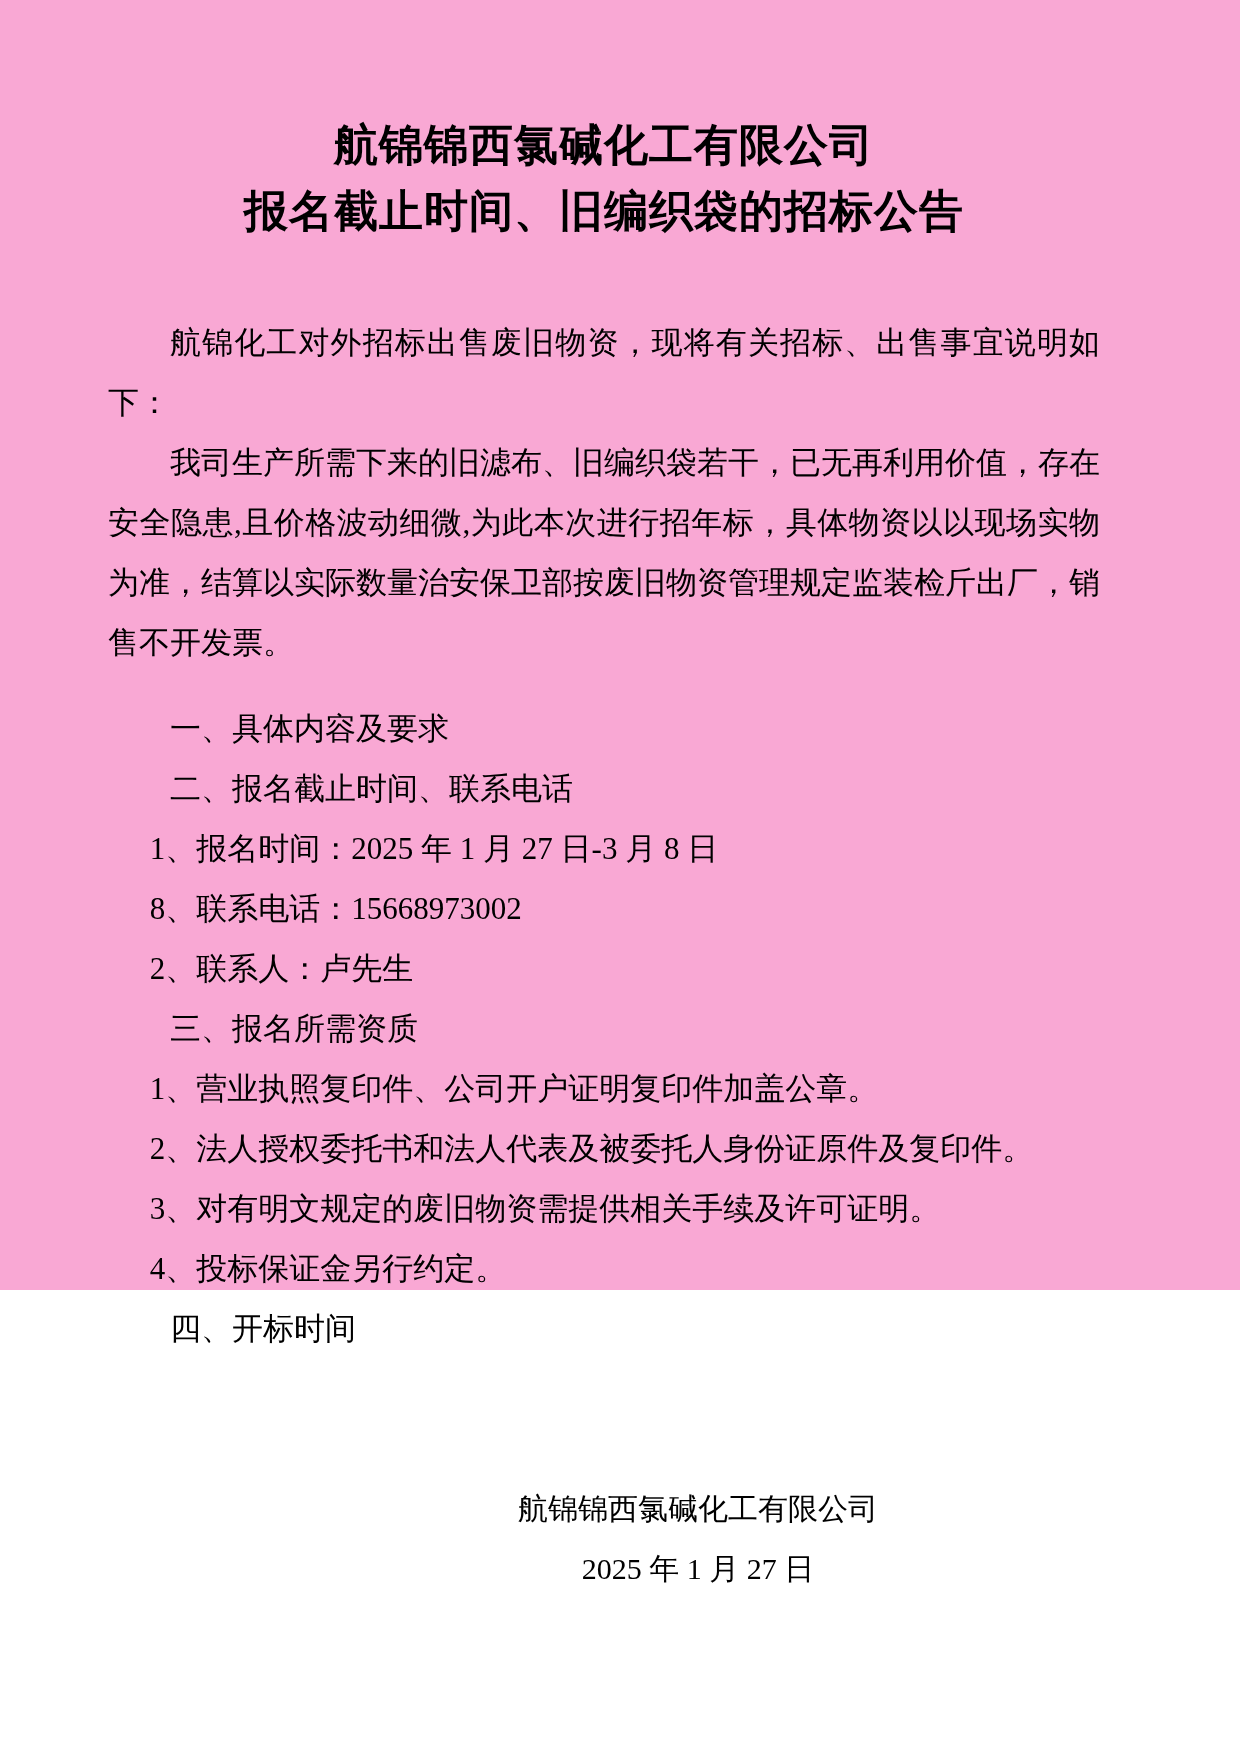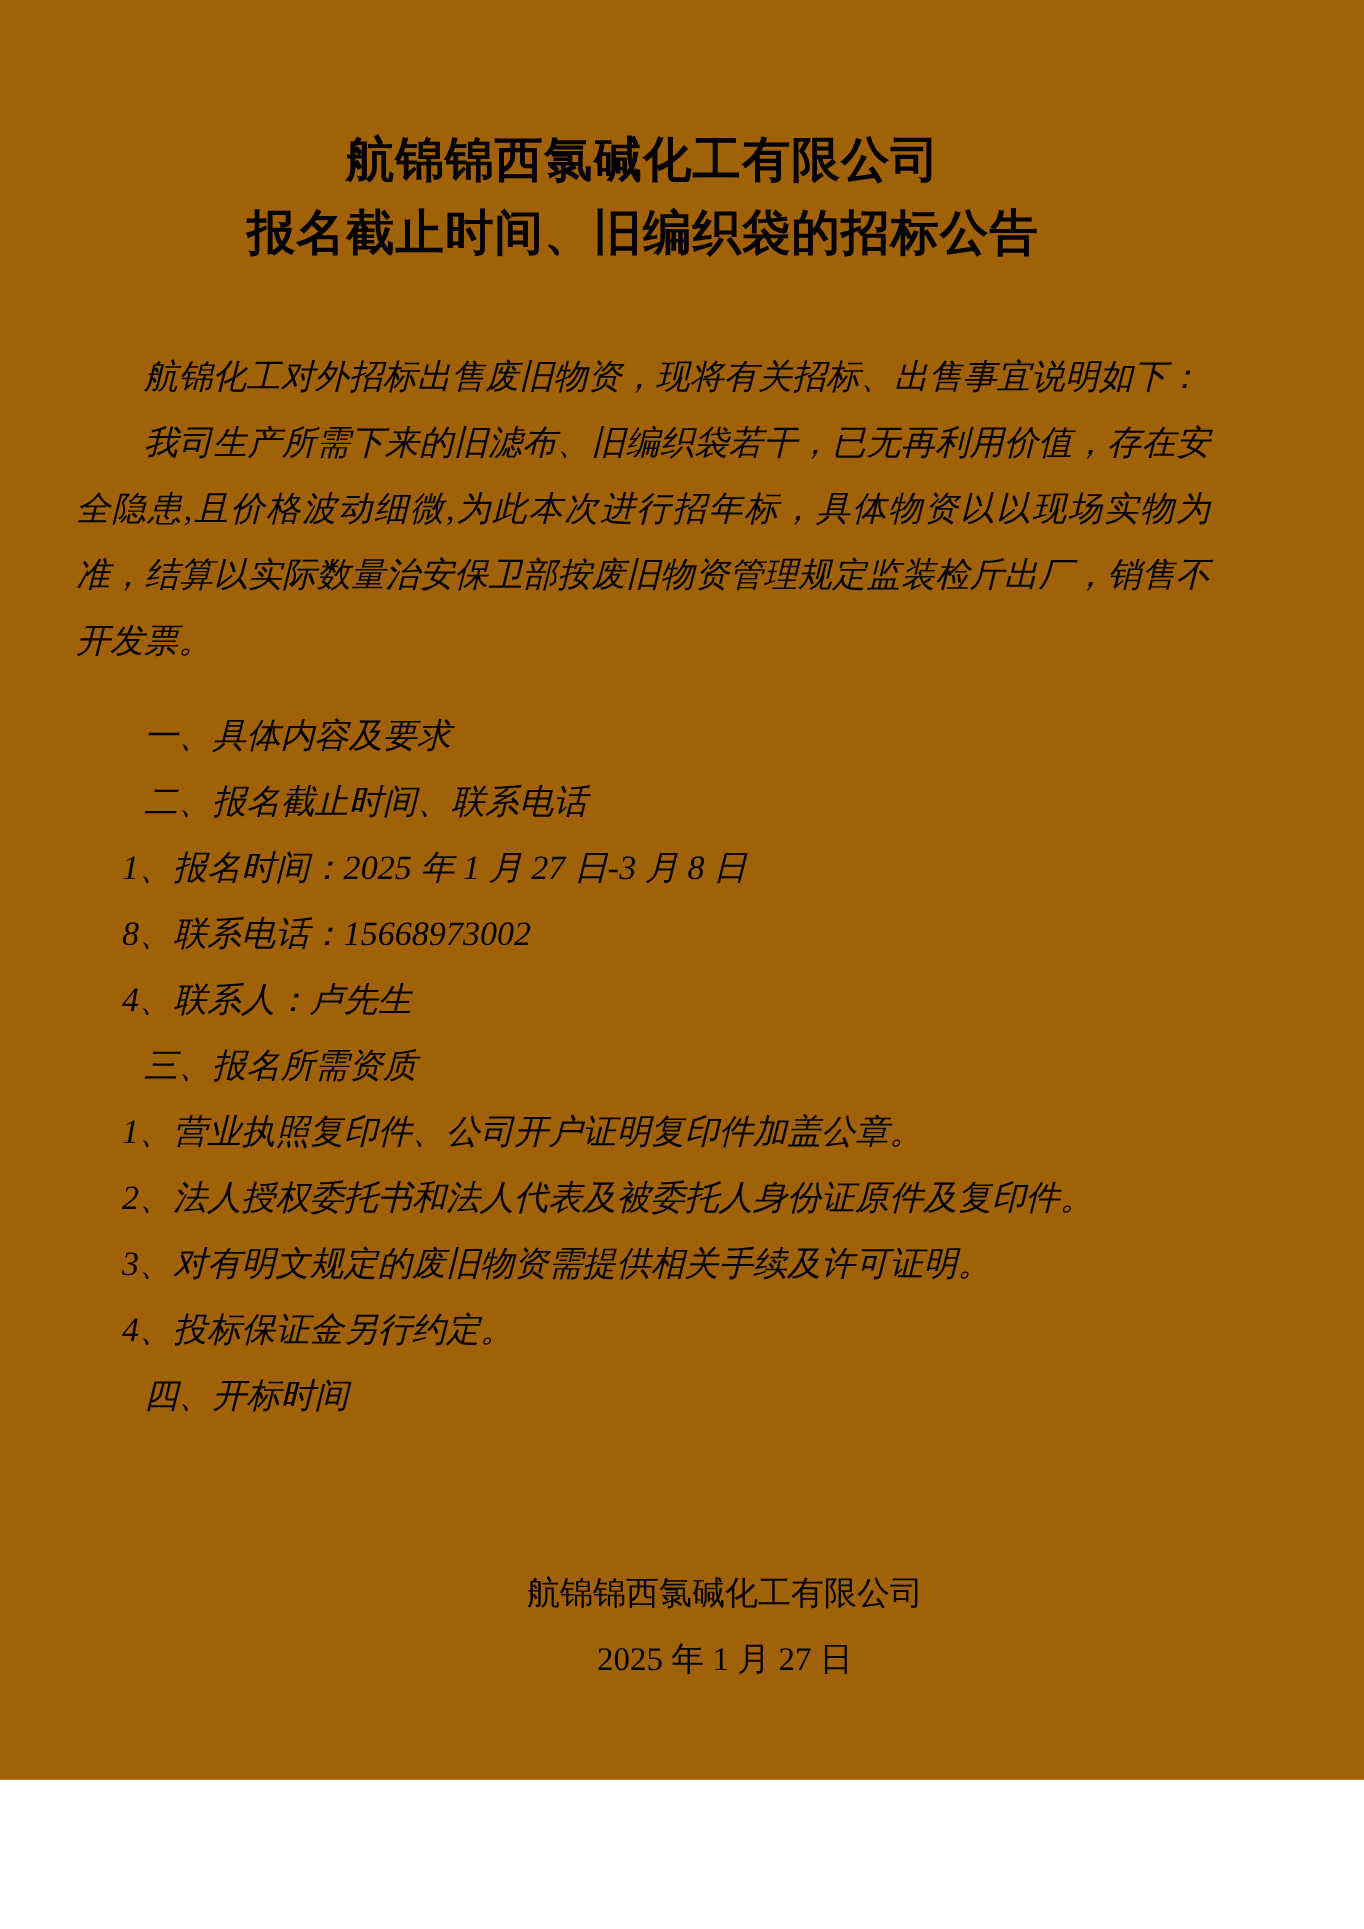--- a/index.html
+++ b/index.html
@@ -7,43 +7,42 @@
     width: 1240px;
     height: 1754px;
     background: #ffffff;
     color: #000000;
     font-family: "Liberation Serif", "DejaVu Serif", serif;
     overflow: hidden;
   }
   .page {
     box-sizing: border-box;
     width: 1240px;
-    height: 1618px;
-    padding: 113px 140px 0 69px;
-    background: #a16207;
+    height: 1290px;
+    padding: 113px 140px 0 108px;
+    background: #f9a8d4;
   }
   .title {
     margin: 0;
     font-size: 44px;
     font-weight: bold;
     line-height: 66px;
     text-align: center;
     letter-spacing: 1px;
   }
   .title-line { display: block; white-space: nowrap; }
   .doc-body {
     margin-top: 68px;
     font-size: 31px;
     line-height: 60px;
   }
   .para {
     margin: 0;
     text-indent: 2em;
     text-align: justify;
-    font-style: italic;
   }
   .para.item { text-indent: 1.35em; }
   .para.last-line { text-indent: 1.75em; }
   .para.gap-after { margin-bottom: 26px; }
   .signature {
     margin-top: 120px;
     margin-left: 350px;
     width: 480px;
     text-align: center;
     font-size: 30px;
@@ -61,21 +60,21 @@
     <span class="title-line">报名截止时间、旧编织袋的招标公告</span>
   </h1>
 
   <div class="doc-body">
     <p class="para">航锦化工对外招标出售废旧物资，现将有关招标、出售事宜说明如下：</p>
     <p class="para gap-after">我司生产所需下来的旧滤布、旧编织袋若干，已无再利用价值，存在安全隐患,且价格波动细微,为此本次进行招年标，具体物资以以现场实物为准，结算以实际数量治安保卫部按废旧物资管理规定监装检斤出厂，销售不开发票。</p>
     <p class="para">一、具体内容及要求</p>
     <p class="para">二、报名截止时间、联系电话</p>
     <p class="para item">1、报名时间：2025 年 1 月 27 日-3 月 8 日</p>
     <p class="para item">8、联系电话：15668973002</p>
-    <p class="para item">4、联系人：卢先生</p>
+    <p class="para item">2、联系人：卢先生</p>
     <p class="para">三、报名所需资质</p>
     <p class="para item">1、营业执照复印件、公司开户证明复印件加盖公章。</p>
     <p class="para item">2、法人授权委托书和法人代表及被委托人身份证原件及复印件。</p>
     <p class="para item">3、对有明文规定的废旧物资需提供相关手续及许可证明。</p>
     <p class="para item">4、投标保证金另行约定。</p>
     <p class="para">四、开标时间</p>
   </div>
 
   <div class="signature">
     <p>航锦锦西氯碱化工有限公司</p>

